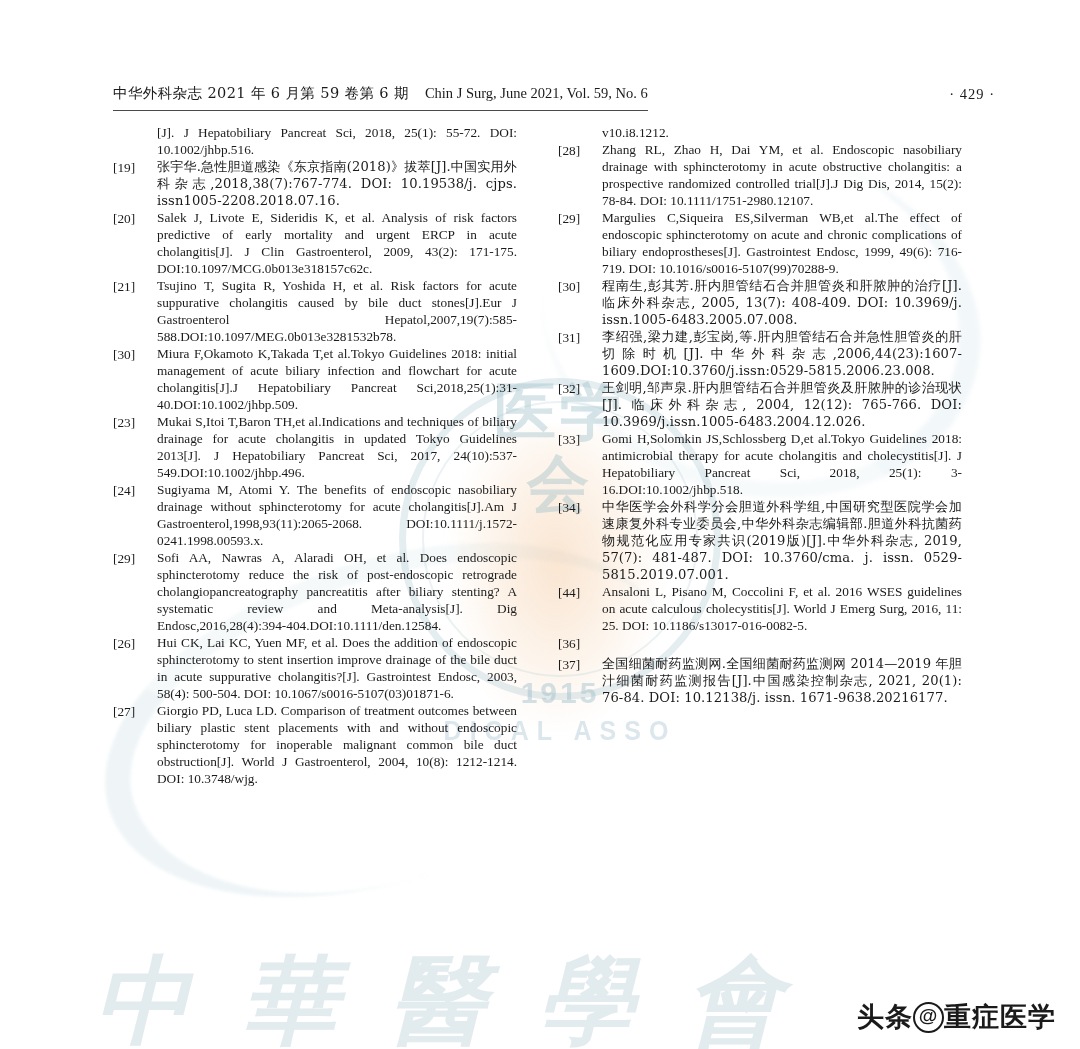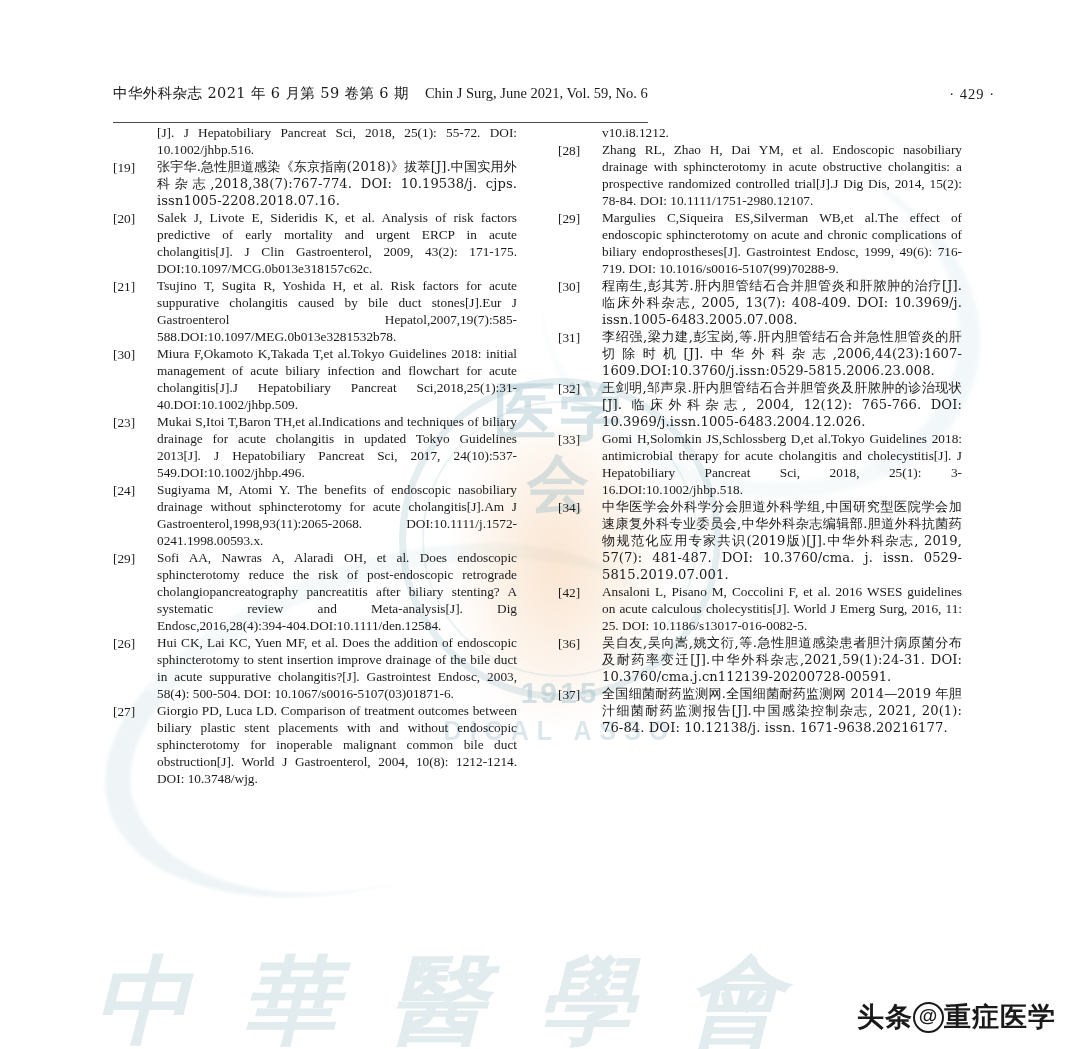--- a/index.html
+++ b/index.html
@@ -150,21 +150,21 @@
   .running-head {
     position: absolute;
     left: 113px;
     top: 84px;
     width: 870px;
     height: 24px;
   }
   .running-head-inner {
     display: inline-block;
     border-bottom: 1.2px solid #4a4a4a;
-    padding-bottom: 19px;
+    padding-bottom: 7px;
     white-space: nowrap;
   }
   .rh-cn {
     font-family: "DejaVu Serif", serif;
     font-size: 14.5px;
     letter-spacing: 0.4px;
   }
   .rh-en {
     font-family: "Liberation Serif", serif;
     font-size: 14.5px;
@@ -347,26 +347,25 @@
         </div>
         <div class="ref">
           <div class="ref-num">[33]</div>
           <div class="ref-body en">Gomi H,Solomkin JS,Schlossberg D,et al.Tokyo Guidelines 2018: antimicrobial therapy for acute cholangitis and cholecystitis[J]. J Hepatobiliary Pancreat Sci, 2018, 25(1): 3-16.DOI:10.1002/jhbp.518.</div>
         </div>
         <div class="ref">
           <div class="ref-num">[34]</div>
           <div class="ref-body cn">中华医学会外科学分会胆道外科学组,中国研究型医院学会加速康复外科专业委员会,中华外科杂志编辑部.胆道外科抗菌药物规范化应用专家共识(2019版)[J].中华外科杂志, 2019, 57(7): 481-487. DOI: 10.3760/cma. j. issn. 0529-5815.2019.07.001.</div>
         </div>
         <div class="ref">
-          <div class="ref-num">[42]</div>
+          <div class="ref-num">[44]</div>
           <div class="ref-body en">Ansaloni L, Pisano M, Coccolini F, et al. 2016 WSES guidelines on acute calculous cholecystitis[J]. World J Emerg Surg, 2016, 11: 25. DOI: 10.1186/s13017-016-0082-5.</div>
         </div>
         <div class="ref">
           <div class="ref-num">[36]</div>
-          <div class="ref-body cn">吴自友,吴向嵩,姚文衍,等.急性胆道感染患者胆汁病原菌分布及耐药率变迁[J].中华外科杂志,2021,59(1):24-31. DOI: 10.3760/cma.j.cn112139-20200728-00591.</div>
         </div>
         <div class="ref">
           <div class="ref-num">[37]</div>
           <div class="ref-body cn">全国细菌耐药监测网.全国细菌耐药监测网 2014—2019 年胆汁细菌耐药监测报告[J].中国感染控制杂志, 2021, 20(1): 76-84. DOI: 10.12138/j. issn. 1671-9638.20216177.</div>
         </div>
       </div>
   </div>
 
   <div class="brand">
     <span>头条</span>

